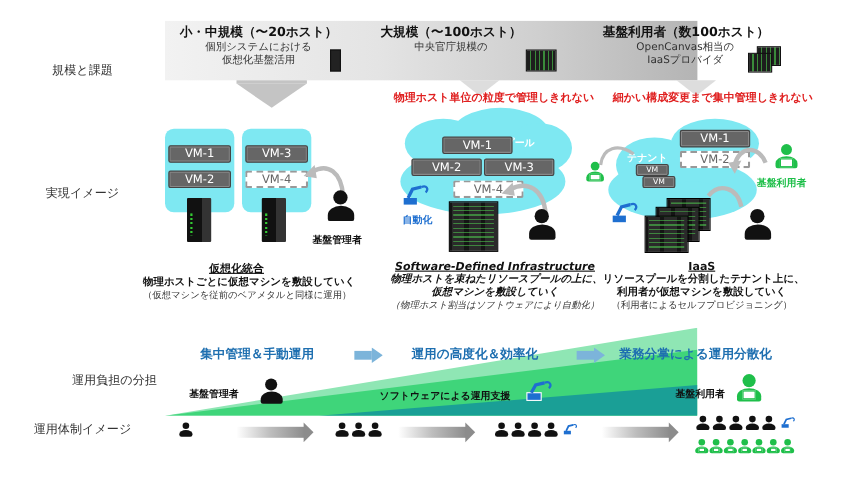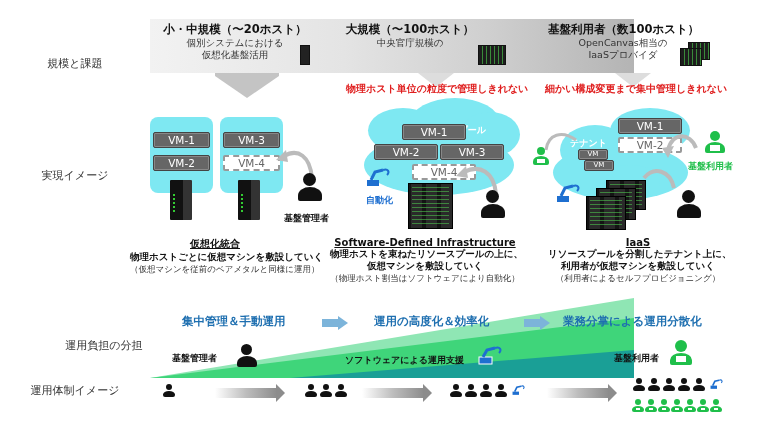--- a/index.html
+++ b/index.html
@@ -12,21 +12,21 @@
   .header-band { position: absolute; left: 150px; top: 19px; width: 484px; height: 54px;
     background: linear-gradient(90deg, #f2f2f2 0%, #e4e4e4 40%, #cfcfcf 70%, #b4b4b4 100%); }
   .scale-col { position: absolute; top: 22px; text-align: center; }
   .scale-title { font-size: 11.5px; font-weight: bold; color: #111; white-space: nowrap; }
   .scale-sub { font-size: 9.5px; color: #333; line-height: 12px; white-space: nowrap; }
   .mini-server { position: absolute; background: #222; border: 1px solid #111; }
   .mini-rack { position: absolute; background: repeating-linear-gradient(90deg,#1d1d1d 0 3px,#3a8a3a 3px 4px); border: 1px solid #111; }
 
   .down-arrow { position: absolute; width: 0; height: 0; border-left: 32px solid transparent; border-right: 32px solid transparent; border-top: 22px solid #c4c4c4; }
   .down-arrow-bar { position: absolute; background: #c4c4c4; }
-  .challenge { position: absolute; top: 82px; font-size: 10px; font-weight: bold; color: #e02020; white-space: nowrap; }
+  .challenge { position: absolute; top: 82px; font-size: 10px; font-weight: bold; color: #e02020; white-space: nowrap; margin-left: 12px; }
 
   
   .host-box { position: absolute; background: #7ee8f2; border-radius: 8px; }
   .vm { position: absolute; width: 64px; height: 16px; background: #666; border: 1px solid #444; border-radius: 2px;
         color: #fff; font-size: 10.5px; text-align: center; line-height: 14px; box-shadow: inset 0 0 0 1px #888; }
   .vm.dashed { background: #fff; color: #666; border: 2px dashed #999; box-shadow: none; line-height: 12px; }
   .vm.small { width: 30px; height: 11px; font-size: 7px; line-height: 9px; }
   .cloud { position: absolute; background: #7ee8f2; border-radius: 50%; }
   .tower { position: absolute; width: 22px; height: 40px; background: linear-gradient(90deg,#111 0 60%, #333 60% 100%); border-radius: 1px; }
   .tower::after { content: ""; position: absolute; left: 3px; top: 14px; width: 2px; height: 20px;
@@ -179,21 +179,21 @@
 <div class="person" style="left:676px; top:190px; width:26px; height:30px;">
   <div class="head" style="left:6px; top:0; width:13px; height:13px;"></div>
   <div class="body" style="left:1px; top:14px; width:24px; height:14px;"></div>
 </div>
 
 <div class="desc" style="left:130px; width:170px;">
   <div class="desc-title">仮想化統合</div>
   <div class="desc-line">物理ホストごとに仮想マシンを敷設していく</div>
   <div class="desc-note">（仮想マシンを従前のベアメタルと同様に運用）</div>
 </div>
-<div class="desc" style="left:330px; width:190px;">
+<div class="desc" style="left:355px; width:190px;font-style:italic;">
   <div class="desc-title">Software-Defined Infrastructure</div>
   <div class="desc-line">物理ホストを束ねたリソースプールの上に、</div>
   <div class="desc-line">仮想マシンを敷設していく</div>
   <div class="desc-note">（物理ホスト割当はソフトウェアにより自動化）</div>
 </div>
 <div class="desc" style="left:548px; width:180px;">
   <div class="desc-title">IaaS</div>
   <div class="desc-line">リソースプールを分割したテナント上に、</div>
   <div class="desc-line">利用者が仮想マシンを敷設していく</div>
   <div class="desc-note">（利用者によるセルフプロビジョニング）</div>

